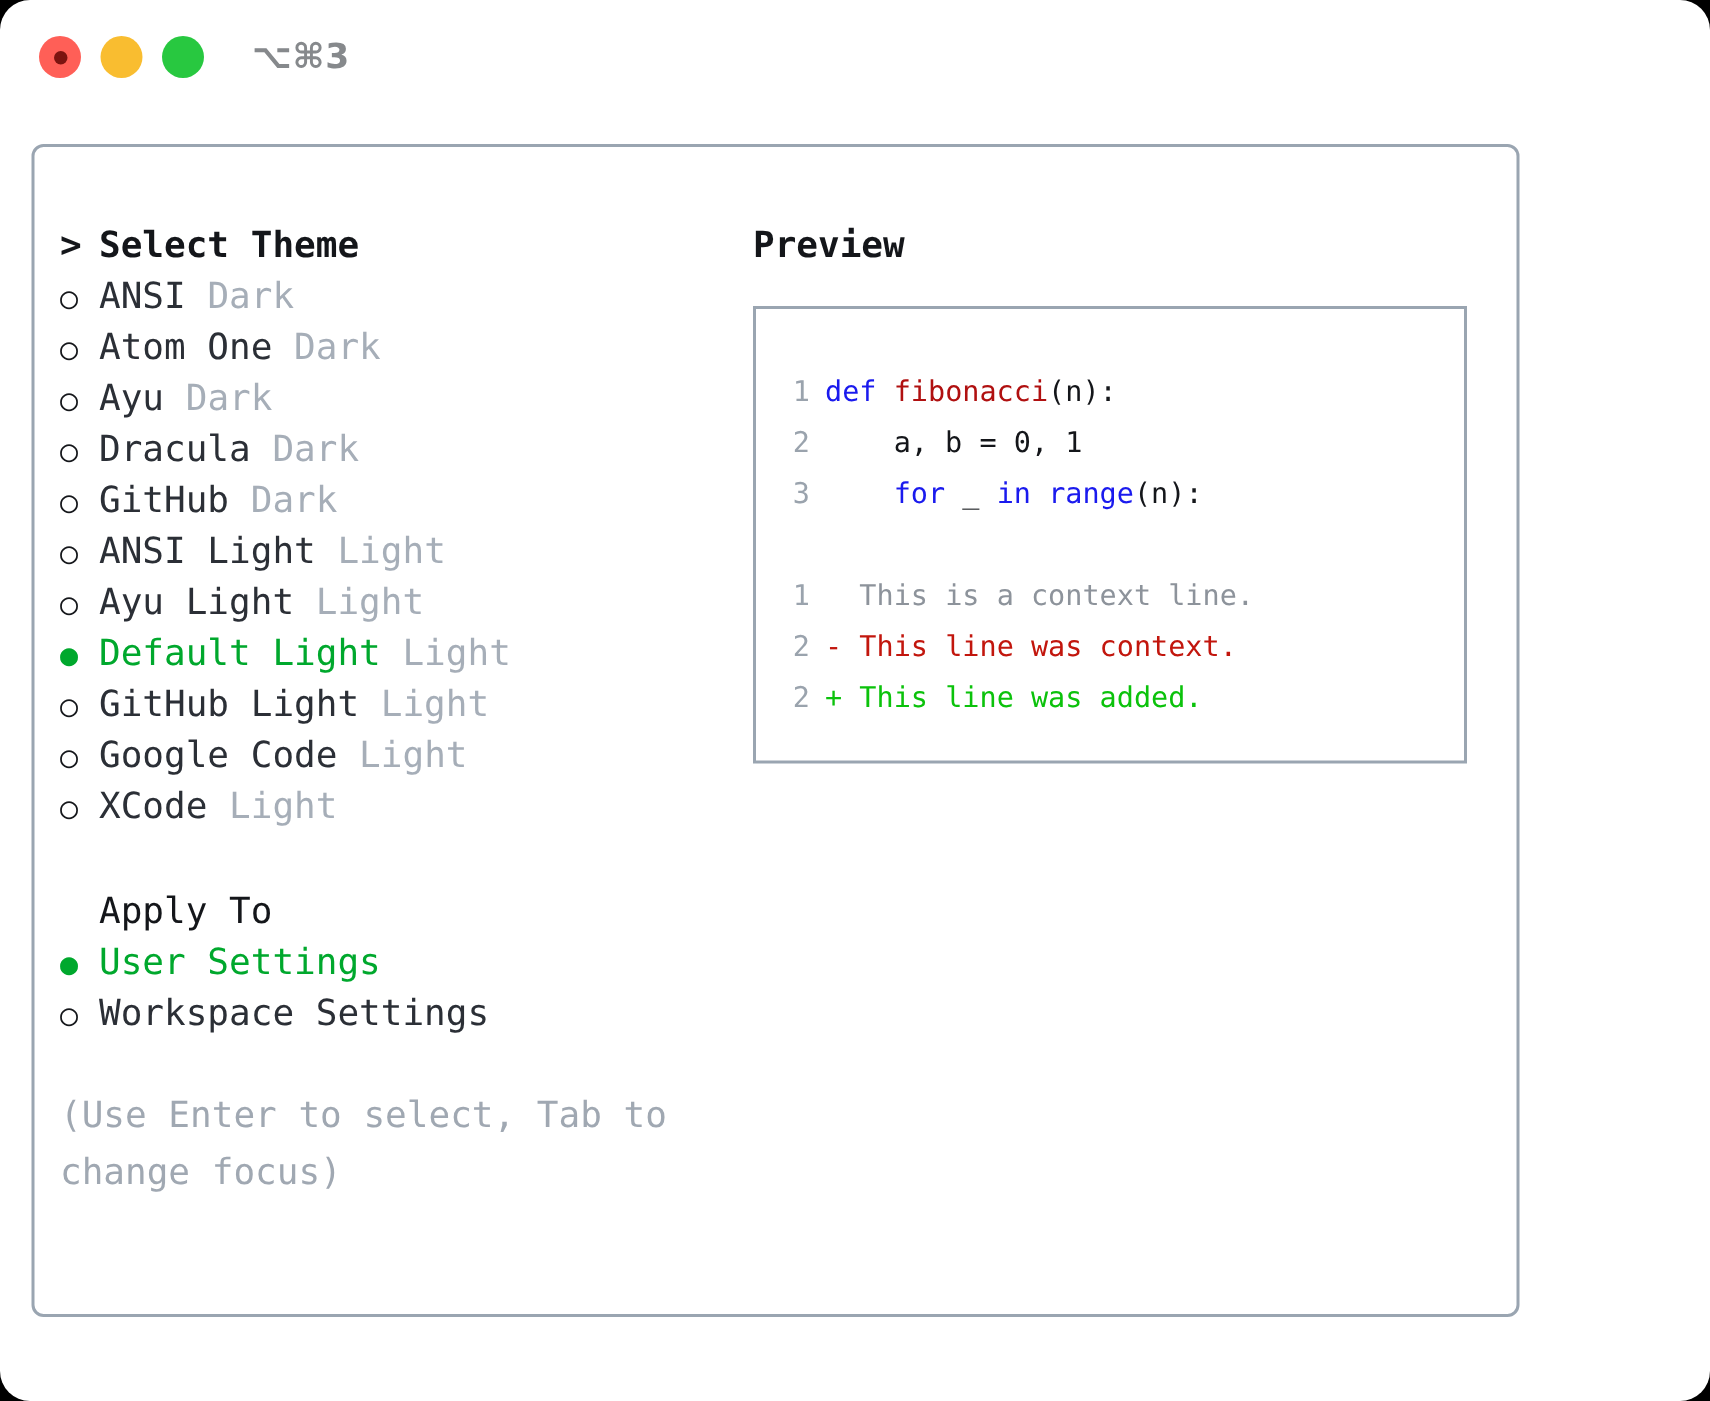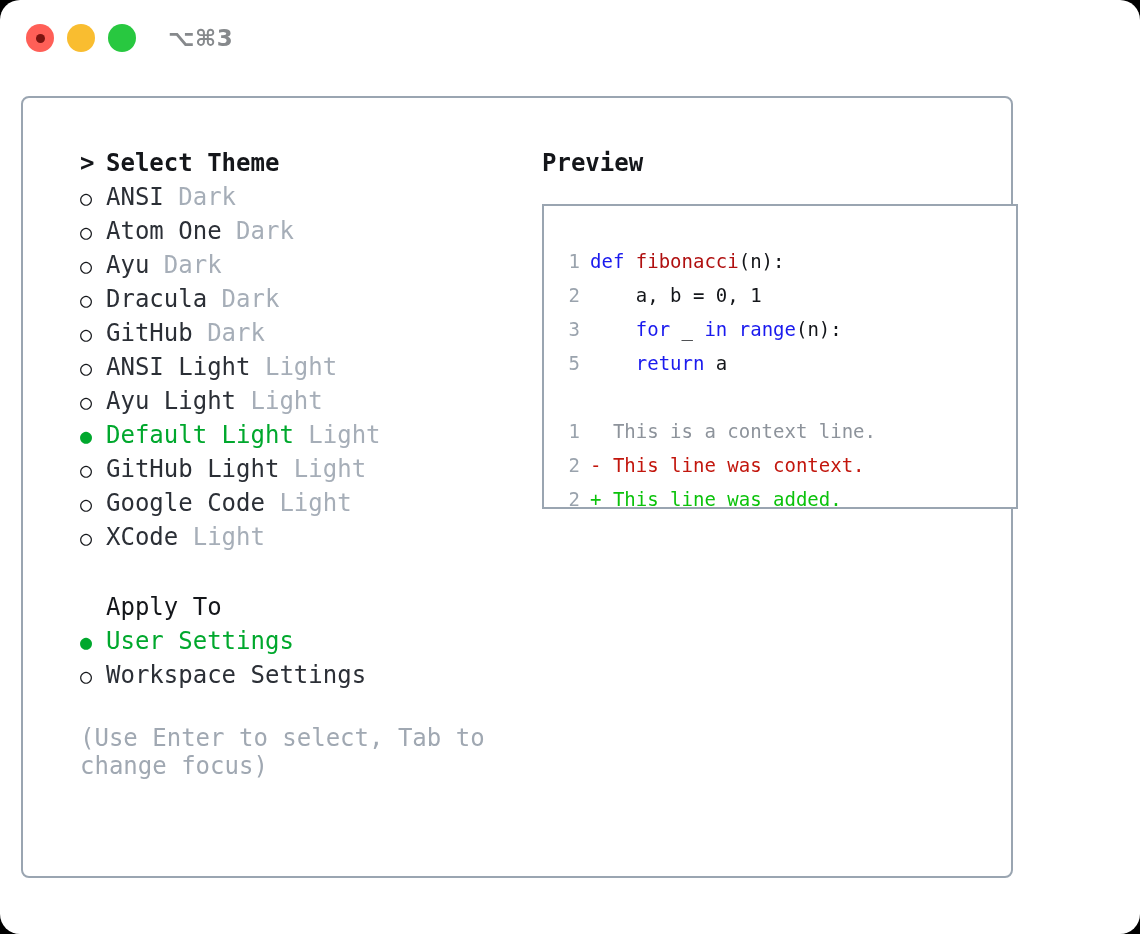--- a/index.html
+++ b/index.html
@@ -81,21 +81,21 @@
     width: 992px;
     height: 782px;
     border: 2px solid #9aa5b1;
     border-radius: 8px;
     box-sizing: border-box;
     background: #ffffff;
   }
 
   .panel-inner {
     position: absolute;
-    left: 0; top: 0; right: 0; bottom: 0; margin-left: 40px;
+    left: 0; top: 0; right: 0; bottom: 0;
   }
 
   
   .left-col {
     position: absolute;
     left: 17px;
     top: 48px;
     width: 445px;
   }
 
@@ -135,21 +135,21 @@
     height: 34px;
     line-height: 34px;
   }
   .group-label .marker { display: inline-block; width: 26px; }
 
   .spacer-lg { height: 36px; }
   .spacer-md { height: 32px; }
 
   .hint {
     font-size: 24px;
-    line-height: 28px;
+    line-height: 38px;
     color: #a0a8b2;
     width: 420px;
     white-space: normal;
     word-spacing: 0;
   }
 
   
   .right-col {
     position: absolute;
     left: 479px;
@@ -290,21 +290,20 @@
         <div class="preview-box">
           <div class="code-area">
 
             <div class="code-line"><span class="lineno">1</span><span class="kw">def</span><span class="pl"> </span><span class="fn">fibonacci</span><span class="pl">(n):</span></div>
 
             <div class="code-line"><span class="lineno">2</span><span class="pl">    a, b = 0, 1</span></div>
 
             <div class="code-line"><span class="lineno">3</span><span class="pl">    </span><span class="kw">for</span><span class="pl"> _ </span><span class="kw">in</span><span class="pl"> </span><span class="kw">range</span><span class="pl">(n):</span></div>
 
 
-            <div class="code-line"><span class="lineno">5</span><span class="pl">    </span><span class="kw">return</span><span class="pl"> a</span></div>
 
             <div class="diff-gap"></div>
 
             <div class="code-line"><span class="lineno">1</span><span class="ctx"> </span><span class="ctx"> <span>This is a context line.</span></span></div>
 
             <div class="code-line"><span class="lineno">2</span><span class="del">-</span><span class="del"> <span>This line was context.</span></span></div>
 
             <div class="code-line"><span class="lineno">2</span><span class="add">+</span><span class="add"> <span>This line was added.</span></span></div>
 
           </div>

